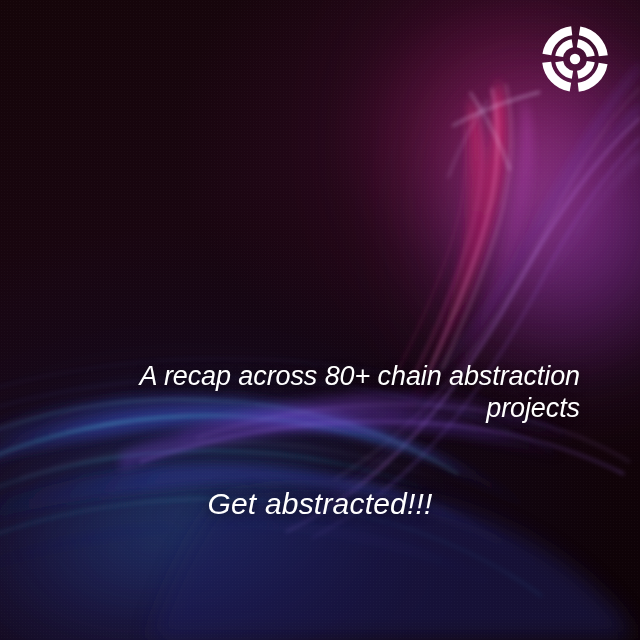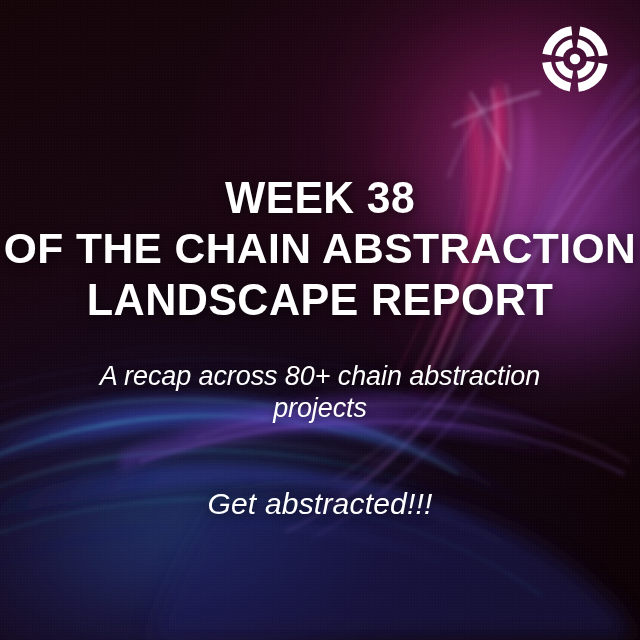--- a/index.html
+++ b/index.html
@@ -145,21 +145,21 @@
     font-style: italic;
     font-weight: 400;
     font-size: 27px;
     line-height: 32px;
     letter-spacing: -0.1px;
     text-shadow: 0 2px 10px rgba(0,0,0,0.58);
   }
   #subtitle .sub-inner {
     display: inline-block;
     width: 520px;
-    text-align: center;
+    text-align: right;
   }
 
   #cta {
     top: 487px;
     color: #ffffff;
     font-weight: 400;
     font-size: 30px;
     line-height: 34px;
     letter-spacing: 0.2px;
     text-shadow: 0 2px 10px rgba(0,0,0,0.58);
@@ -366,25 +366,20 @@
         <path d="M 34 18 A 16 16 0 0 1 50 34" stroke-dasharray="19.6 120" stroke-dashoffset="-2.6"></path>
         <path d="M 50 34 A 16 16 0 0 1 34 50" stroke-dasharray="19.6 120" stroke-dashoffset="-2.6"></path>
         <path d="M 34 50 A 16 16 0 0 1 18 34" stroke-dasharray="19.6 120" stroke-dashoffset="-2.6"></path>
         <path d="M 18 34 A 16 16 0 0 1 34 18" stroke-dasharray="19.6 120" stroke-dashoffset="-2.6"></path>
       </g>
 
       <circle cx="34" cy="34" r="5.2" fill="#ffffff"></circle>
     </svg>
   </div>
 
-  <div id="headline" class="text-stack">
-    <span class="hl-line hl-line-1">WEEK 38</span>
-    <span class="hl-line hl-line-2">OF THE CHAIN ABSTRACTION</span>
-    <span class="hl-line hl-line-3">LANDSCAPE REPORT</span>
-  </div>
 
   <div id="subtitle" class="text-stack">
     <span class="sub-inner">A recap across 80+ chain abstraction projects</span>
   </div>
 
   <div id="cta" class="text-stack">
     <span>Get abstracted!!!</span>
   </div>
 
 </div>

